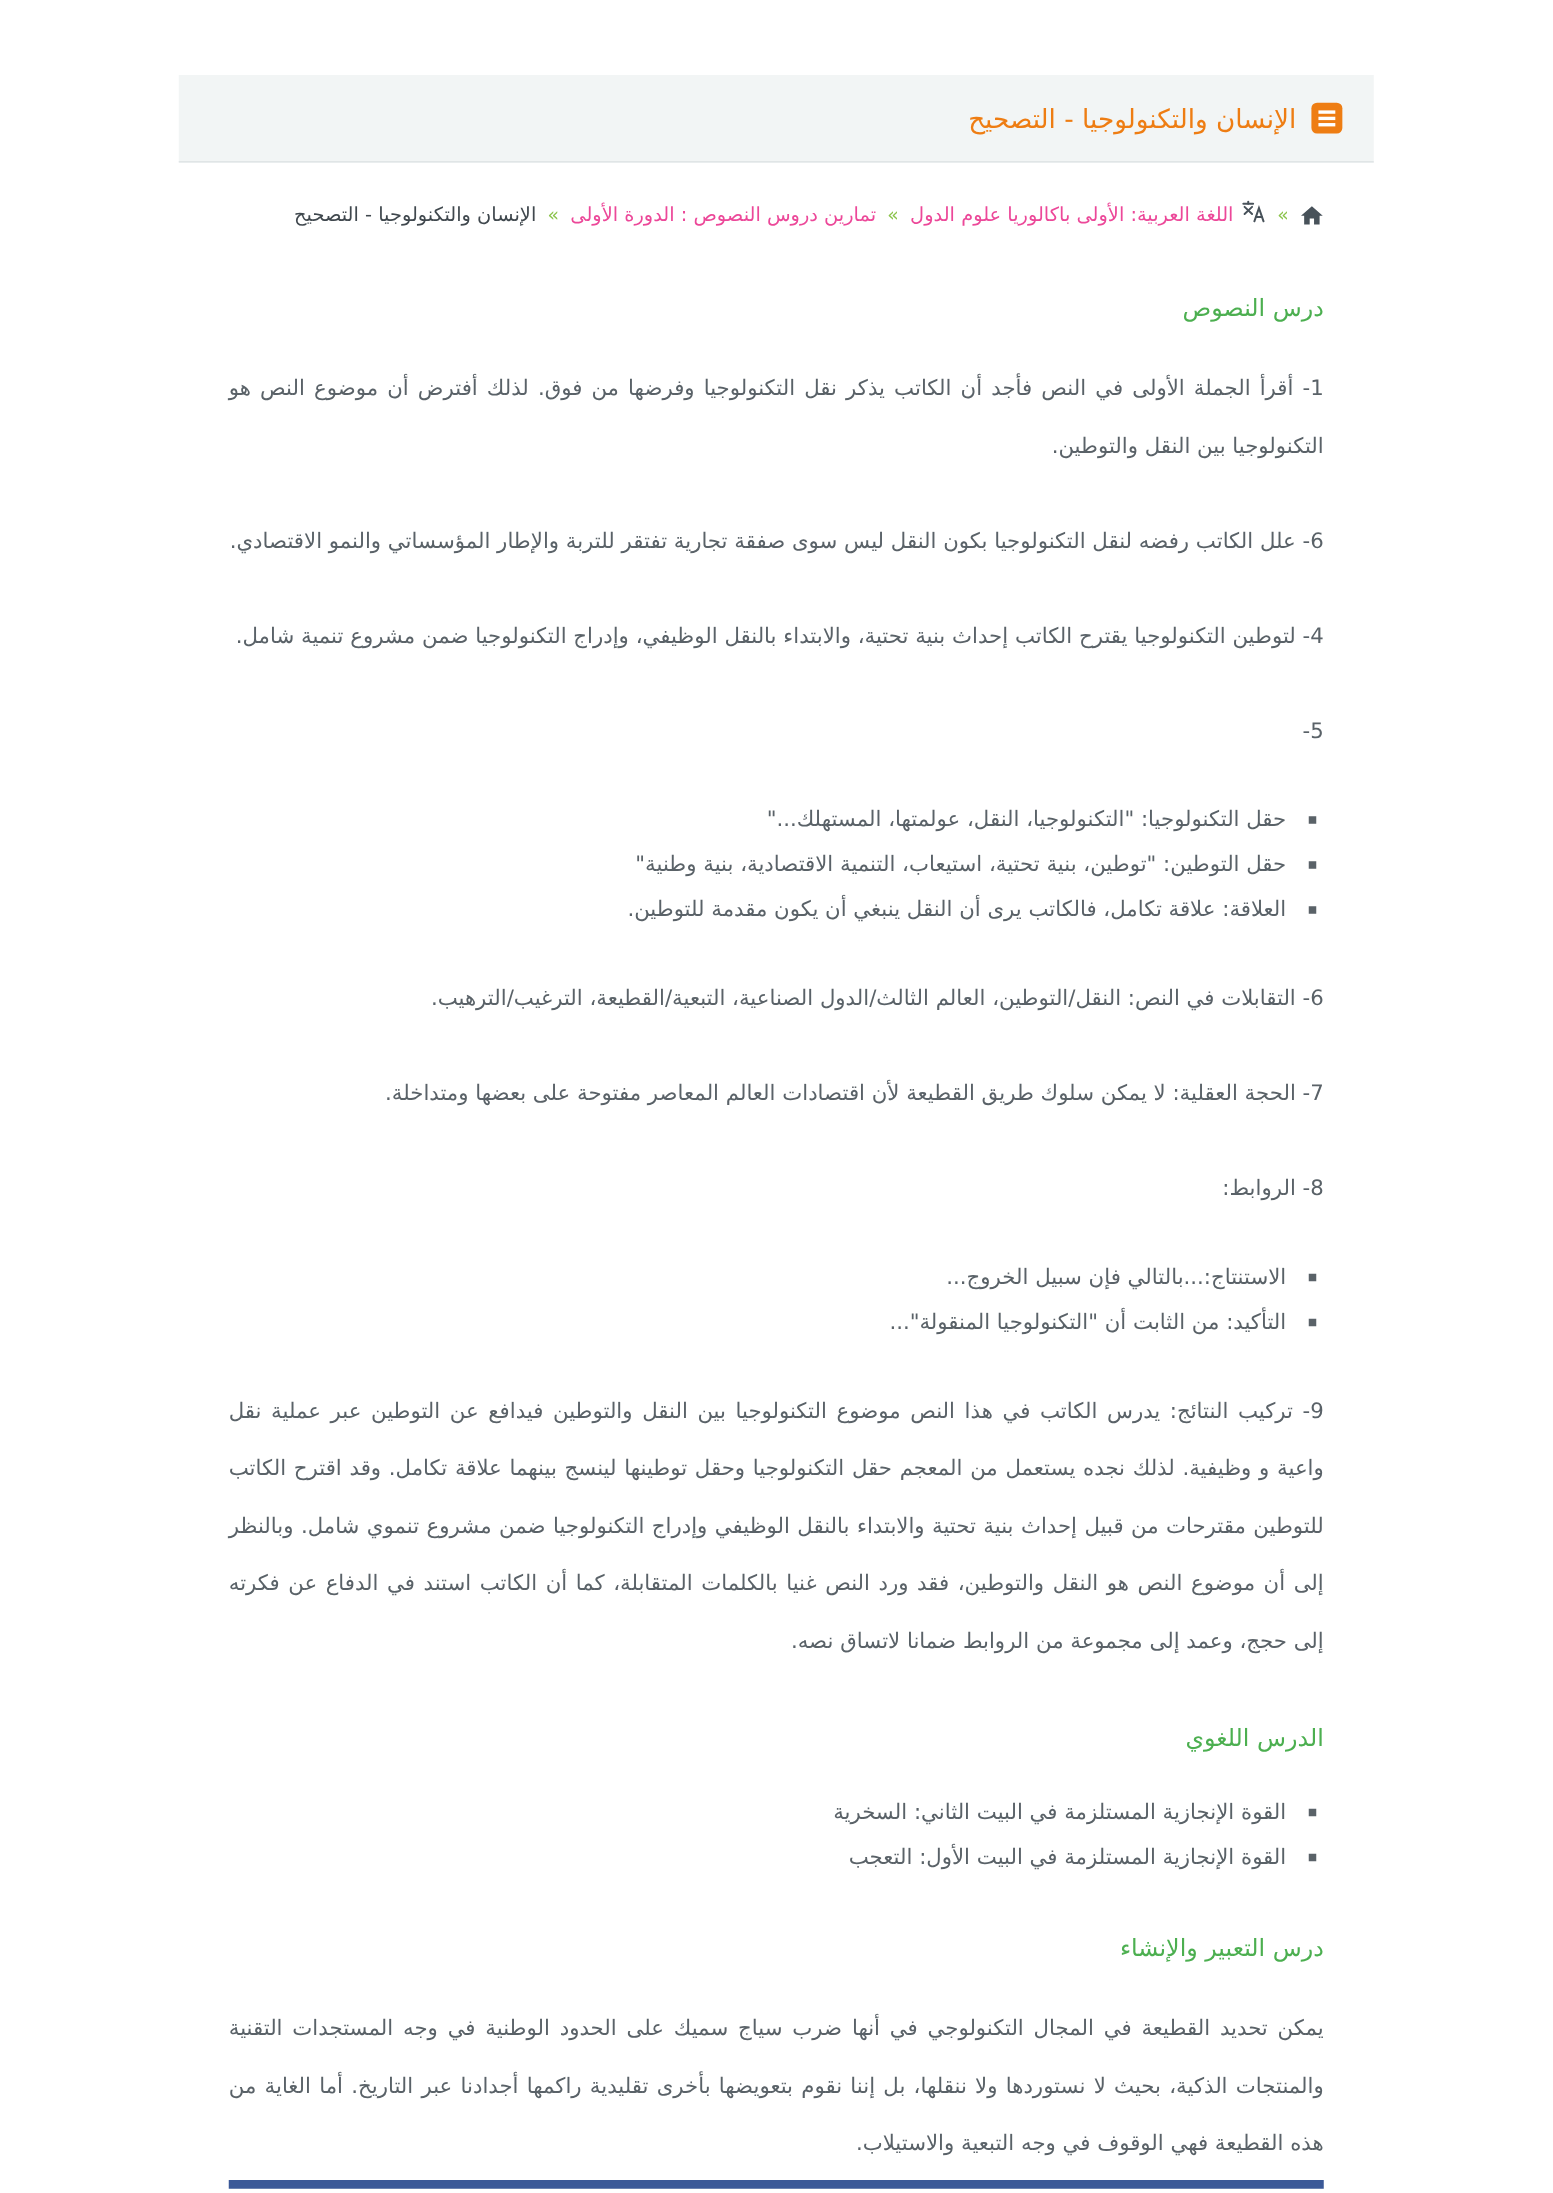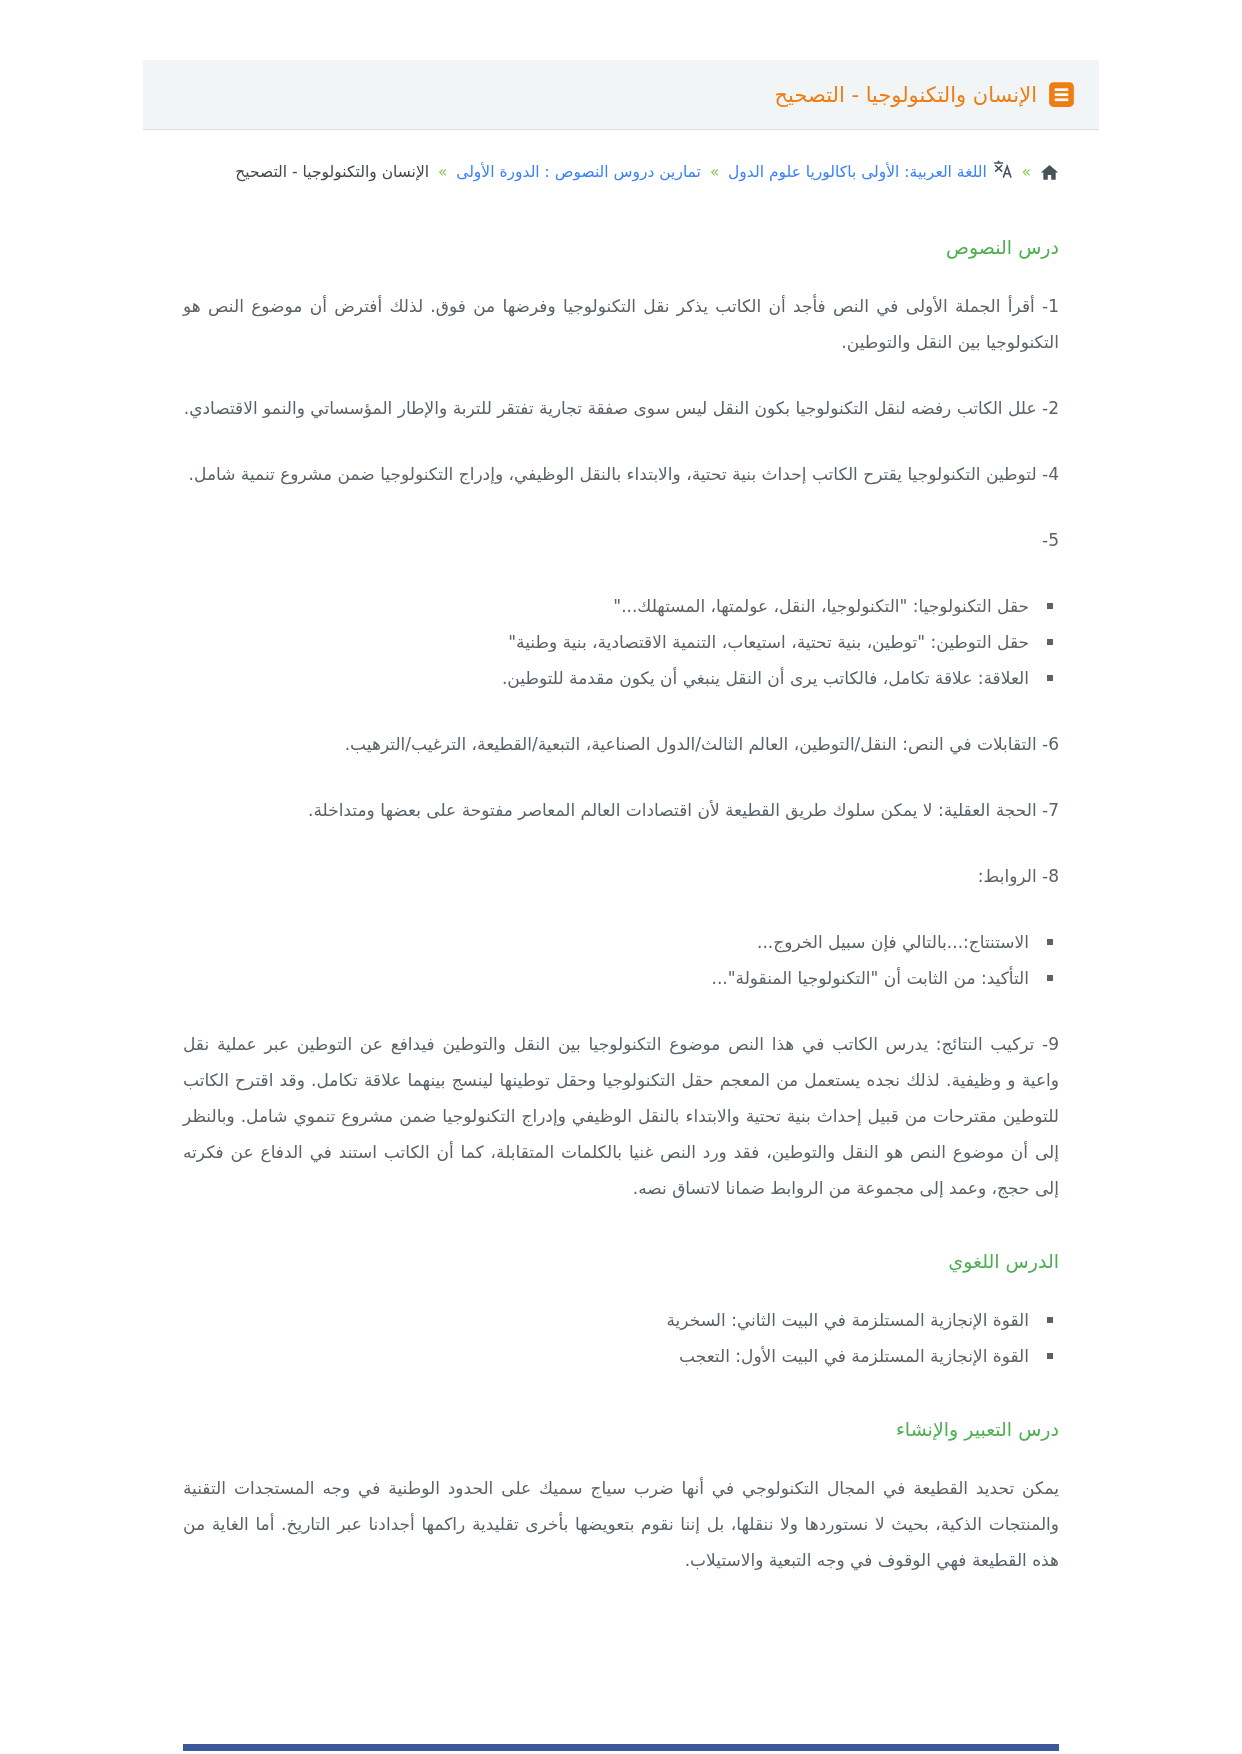--- a/index.html
+++ b/index.html
@@ -34,40 +34,40 @@
   
   .breadcrumb{
     margin:30px 95px 0;
     display:flex;
     align-items:center;
     flex-wrap:wrap;
     gap:9px;
     font-size:15.5px;
     color:#40484e;
   }
-  .breadcrumb a{color:#3b82f6;text-decoration:none;cursor:pointer;}
+  .breadcrumb a{color:#ec4899;text-decoration:none;cursor:pointer;}
   .crumb{display:inline-flex;align-items:center;gap:6px;}
   .sep{color:var(--sep-green,#8bc34a);font-size:15px;}
   .crumb-home{display:inline-flex;align-items:center;}
   
   .content{
     margin:4px 95px;
     color:#5a6268;
     font-size:17px;
   }
   .content h2{
     color:var(--heading-green,#4caf50);
     font-size:19px;
     font-weight:400;
     margin:44px 0 12px;
   }
   .content section:first-child h2{margin-top:52px;}
   .content p{
     margin:30px 0;
-    line-height:36px;
+    line-height:46px;
     text-align:justify;
   }
   .content ul{
     margin:30px 0;
     padding:0;
     list-style:none;
   }
   .content li{
     position:relative;
     padding-right:30px;
@@ -133,21 +133,21 @@
       <span>تمارين دروس النصوص : الدورة الأولى</span>
     </a>
     <span class="sep">»</span>
     <span class="crumb">الإنسان والتكنولوجيا - التصحيح</span>
   </nav>
 
   <main class="content">
       <section>
         <h2>درس النصوص</h2>
         <p>1- أقرأ الجملة الأولى في النص فأجد أن الكاتب يذكر نقل التكنولوجيا وفرضها من فوق. لذلك أفترض أن موضوع النص هو التكنولوجيا بين النقل والتوطين.</p>
-        <p>2- علل الكاتب رفضه لنقل التكنولوجيا بكون النقل ليس سوى صفقة تجارية تفتقر للتربة والإطار المؤسساتي والنمو الاقتصادي.</p>
+        <p>6- علل الكاتب رفضه لنقل التكنولوجيا بكون النقل ليس سوى صفقة تجارية تفتقر للتربة والإطار المؤسساتي والنمو الاقتصادي.</p>
         <p>4- لتوطين التكنولوجيا يقترح الكاتب إحداث بنية تحتية، والابتداء بالنقل الوظيفي، وإدراج التكنولوجيا ضمن مشروع تنمية شامل.</p>
         <p>5-</p>
         <ul>
           <li>حقل التكنولوجيا: "التكنولوجيا، النقل، عولمتها، المستهلك..."</li>
           <li>حقل التوطين: "توطين، بنية تحتية، استيعاب، التنمية الاقتصادية، بنية وطنية"</li>
           <li>العلاقة: علاقة تكامل، فالكاتب يرى أن النقل ينبغي أن يكون مقدمة للتوطين.</li>
         </ul>
         <p>6- التقابلات في النص: النقل/التوطين، العالم الثالث/الدول الصناعية، التبعية/القطيعة، الترغيب/الترهيب.</p>
         <p>7- الحجة العقلية: لا يمكن سلوك طريق القطيعة لأن اقتصادات العالم المعاصر مفتوحة على بعضها ومتداخلة.</p>
         <p>8- الروابط:</p>

